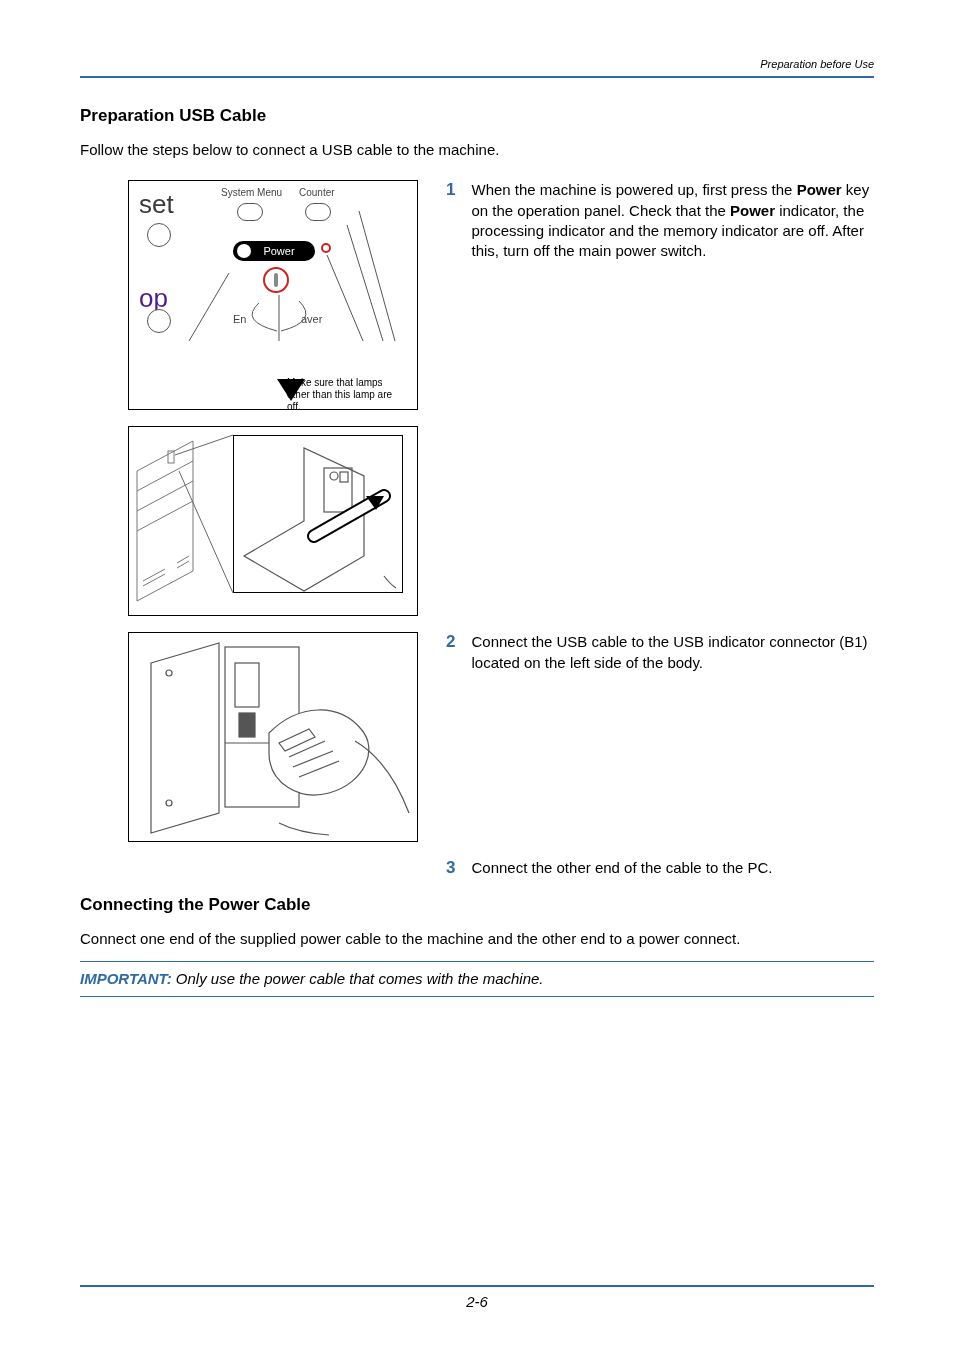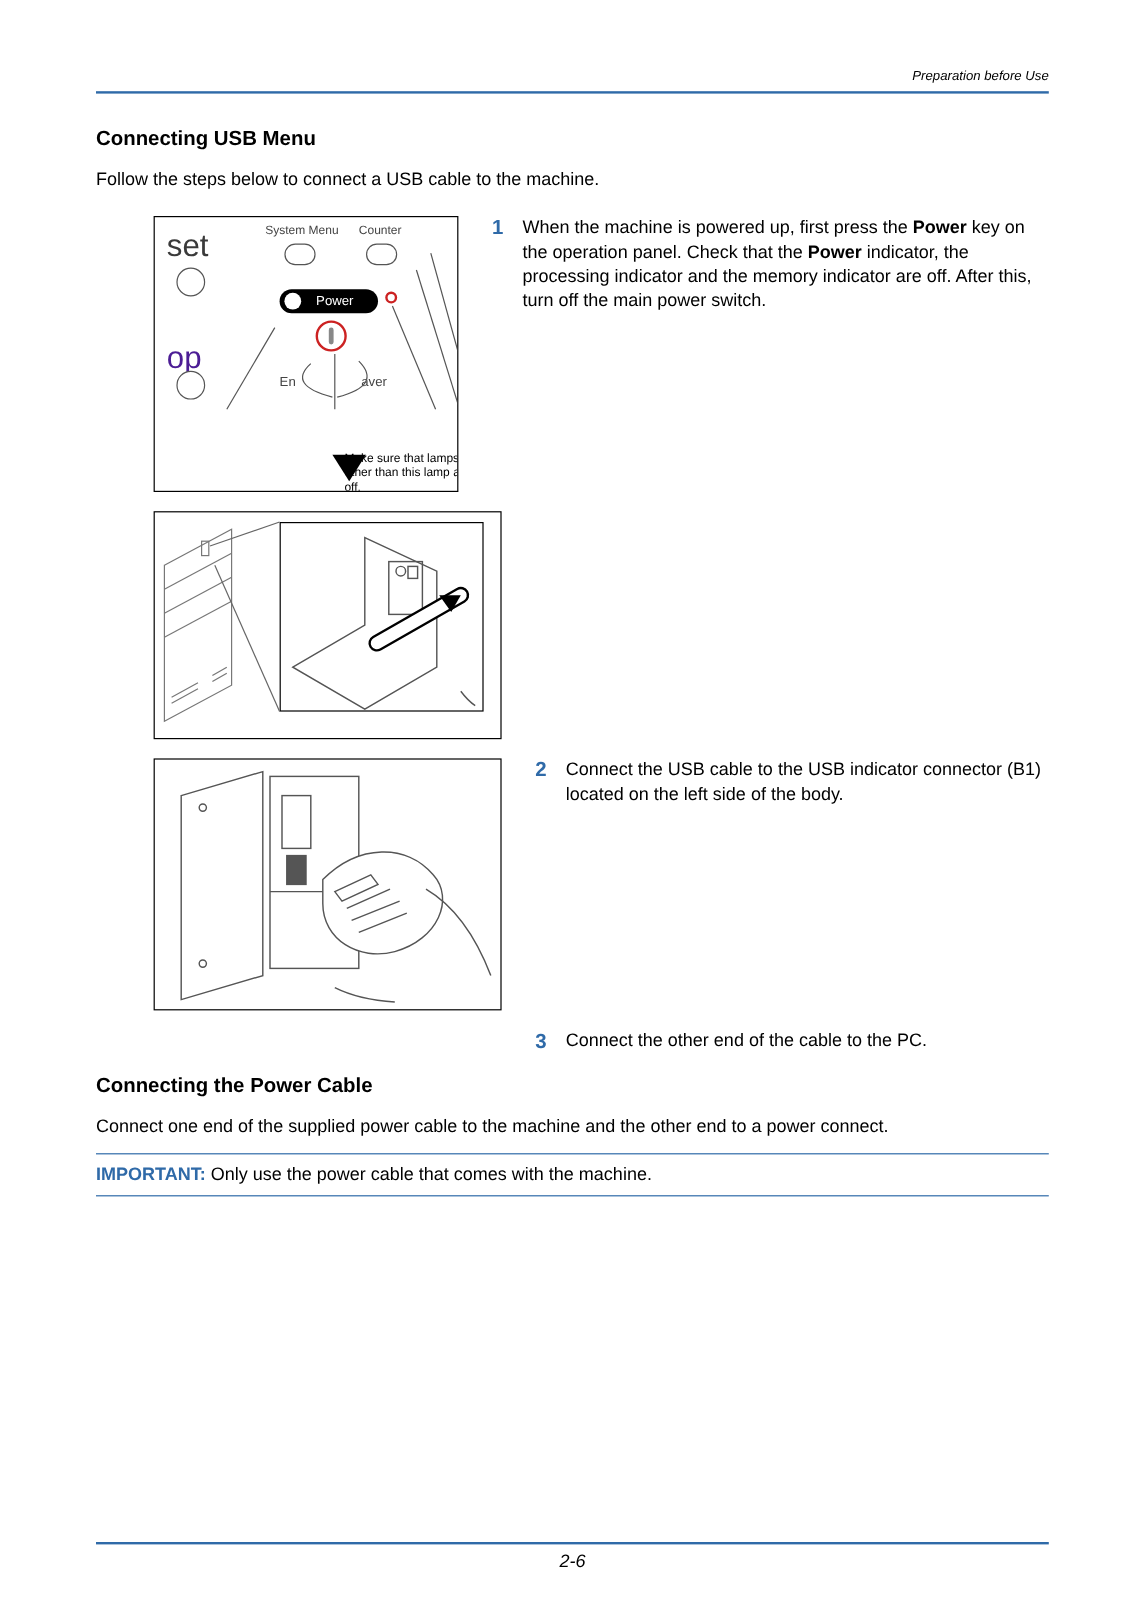--- a/index.html
+++ b/index.html
@@ -49,21 +49,21 @@
     gap: 28px;
     margin-bottom: 16px;
   }
   .figure-box {
     border: 1px solid #000;
     background: #fff;
     position: relative;
     flex: 0 0 auto;
     margin-left: 48px;
   }
-  .fig1 { width: 254px; height: 230px; }
+  .fig1 { width: 290px; height: 230px; }
   .fig2 { width: 290px; height: 190px; }
   .fig3 { width: 290px; height: 210px; }
   .step-col {
     flex: 1;
     display: flex;
     gap: 16px;
   }
   .step-num {
     color: #2f6aa8;
     font-weight: bold;
@@ -72,20 +72,21 @@
   }
   .step-text {
     font-size: 15px;
     line-height: 1.35;
   }
   .step-text b, .step-text .bold { font-weight: bold; }
   .important-line {
     font-size: 15px;
     line-height: 1.35;
     padding: 3px 0;
+    font-style: italic;
   }
   .important-lead {
     color: #2f6aa8;
     font-weight: bold;
   }
   .footer {
     margin-top: auto;
   }
   .footer-hr {
     border: none;
@@ -152,21 +153,21 @@
 
   svg { display:block; }
 </style>
 </head>
 <body>
 
 <div class="page">
   <div class="header-text">Preparation before Use</div>
   <hr class="hr-thick">
 
-  <div class="h2">Connecting USB Menu</div>
+  <div class="h2">Preparation USB Cable</div>
   <div class="para">Follow the steps below to connect a USB cable to the machine.</div>
 
   <div class="row">
     <div class="figure-box fig1">
       <div class="fig1-inner">
         <span class="panel-label-set">set</span>
         <span class="panel-label-op">op</span>
         <span class="panel-sys">System Menu</span>
         <span class="panel-cnt">Counter</span>
         <div class="key-d" style="left:108px; top:22px;"></div>

